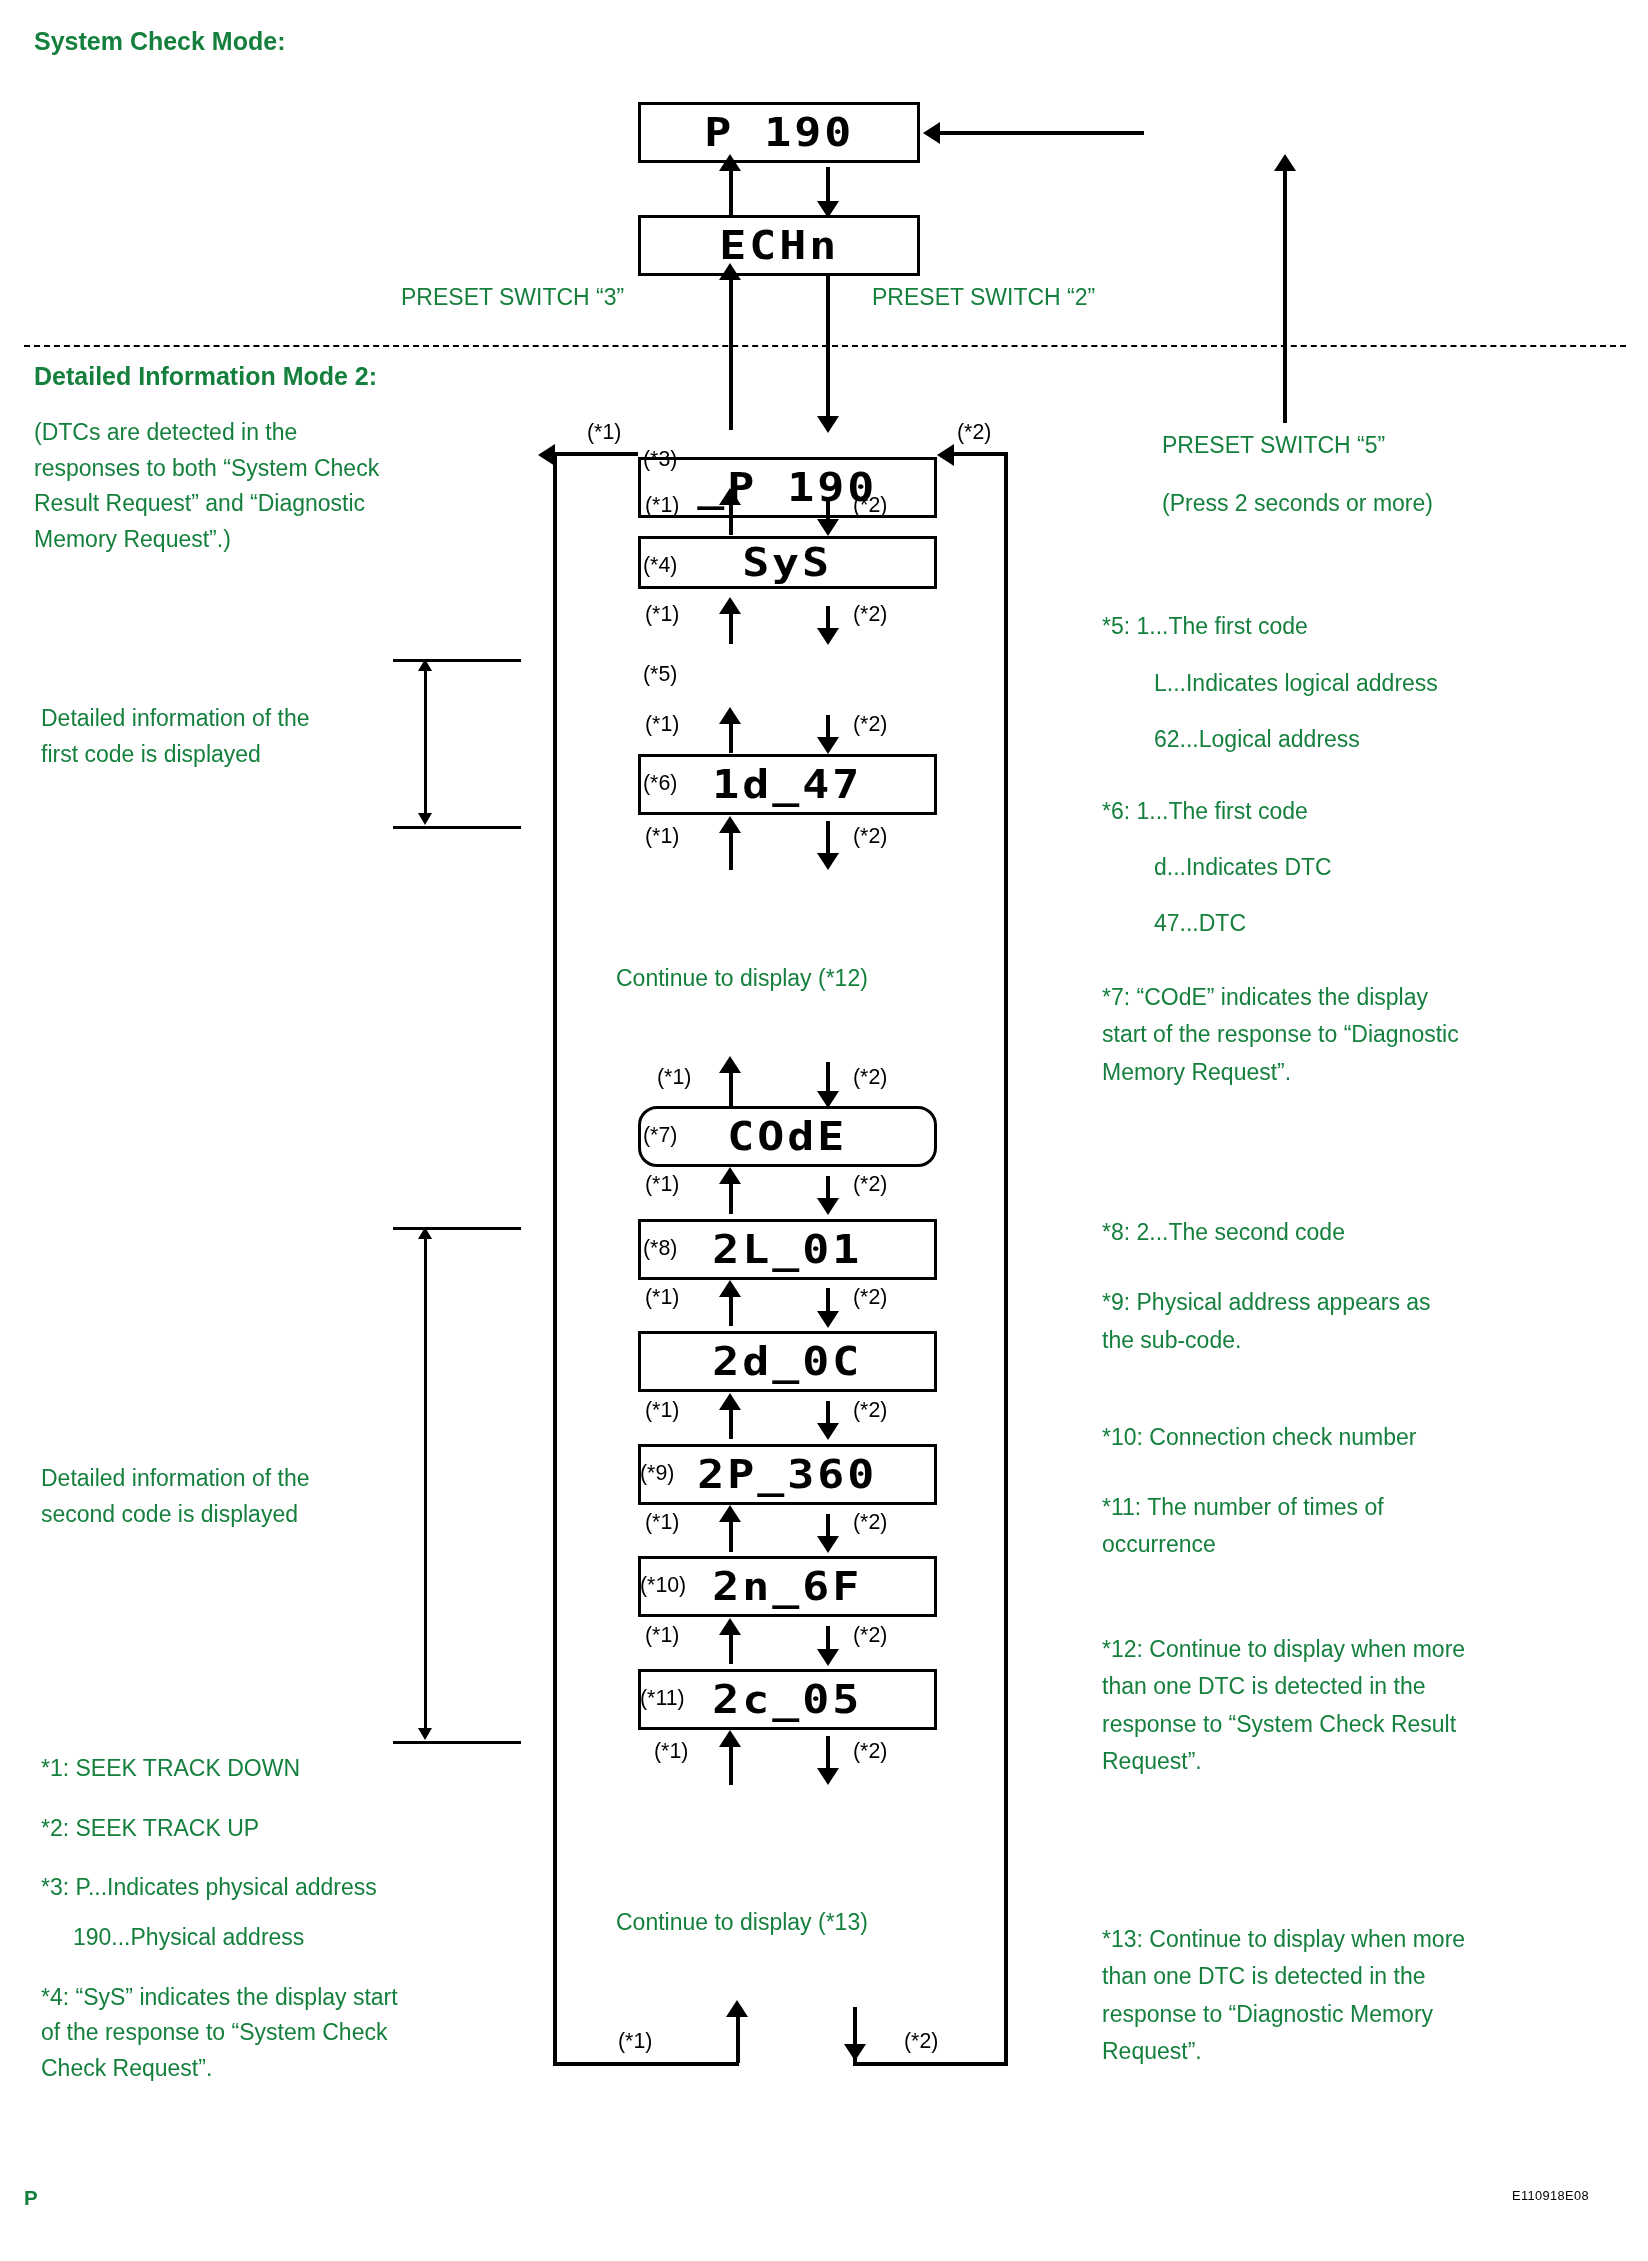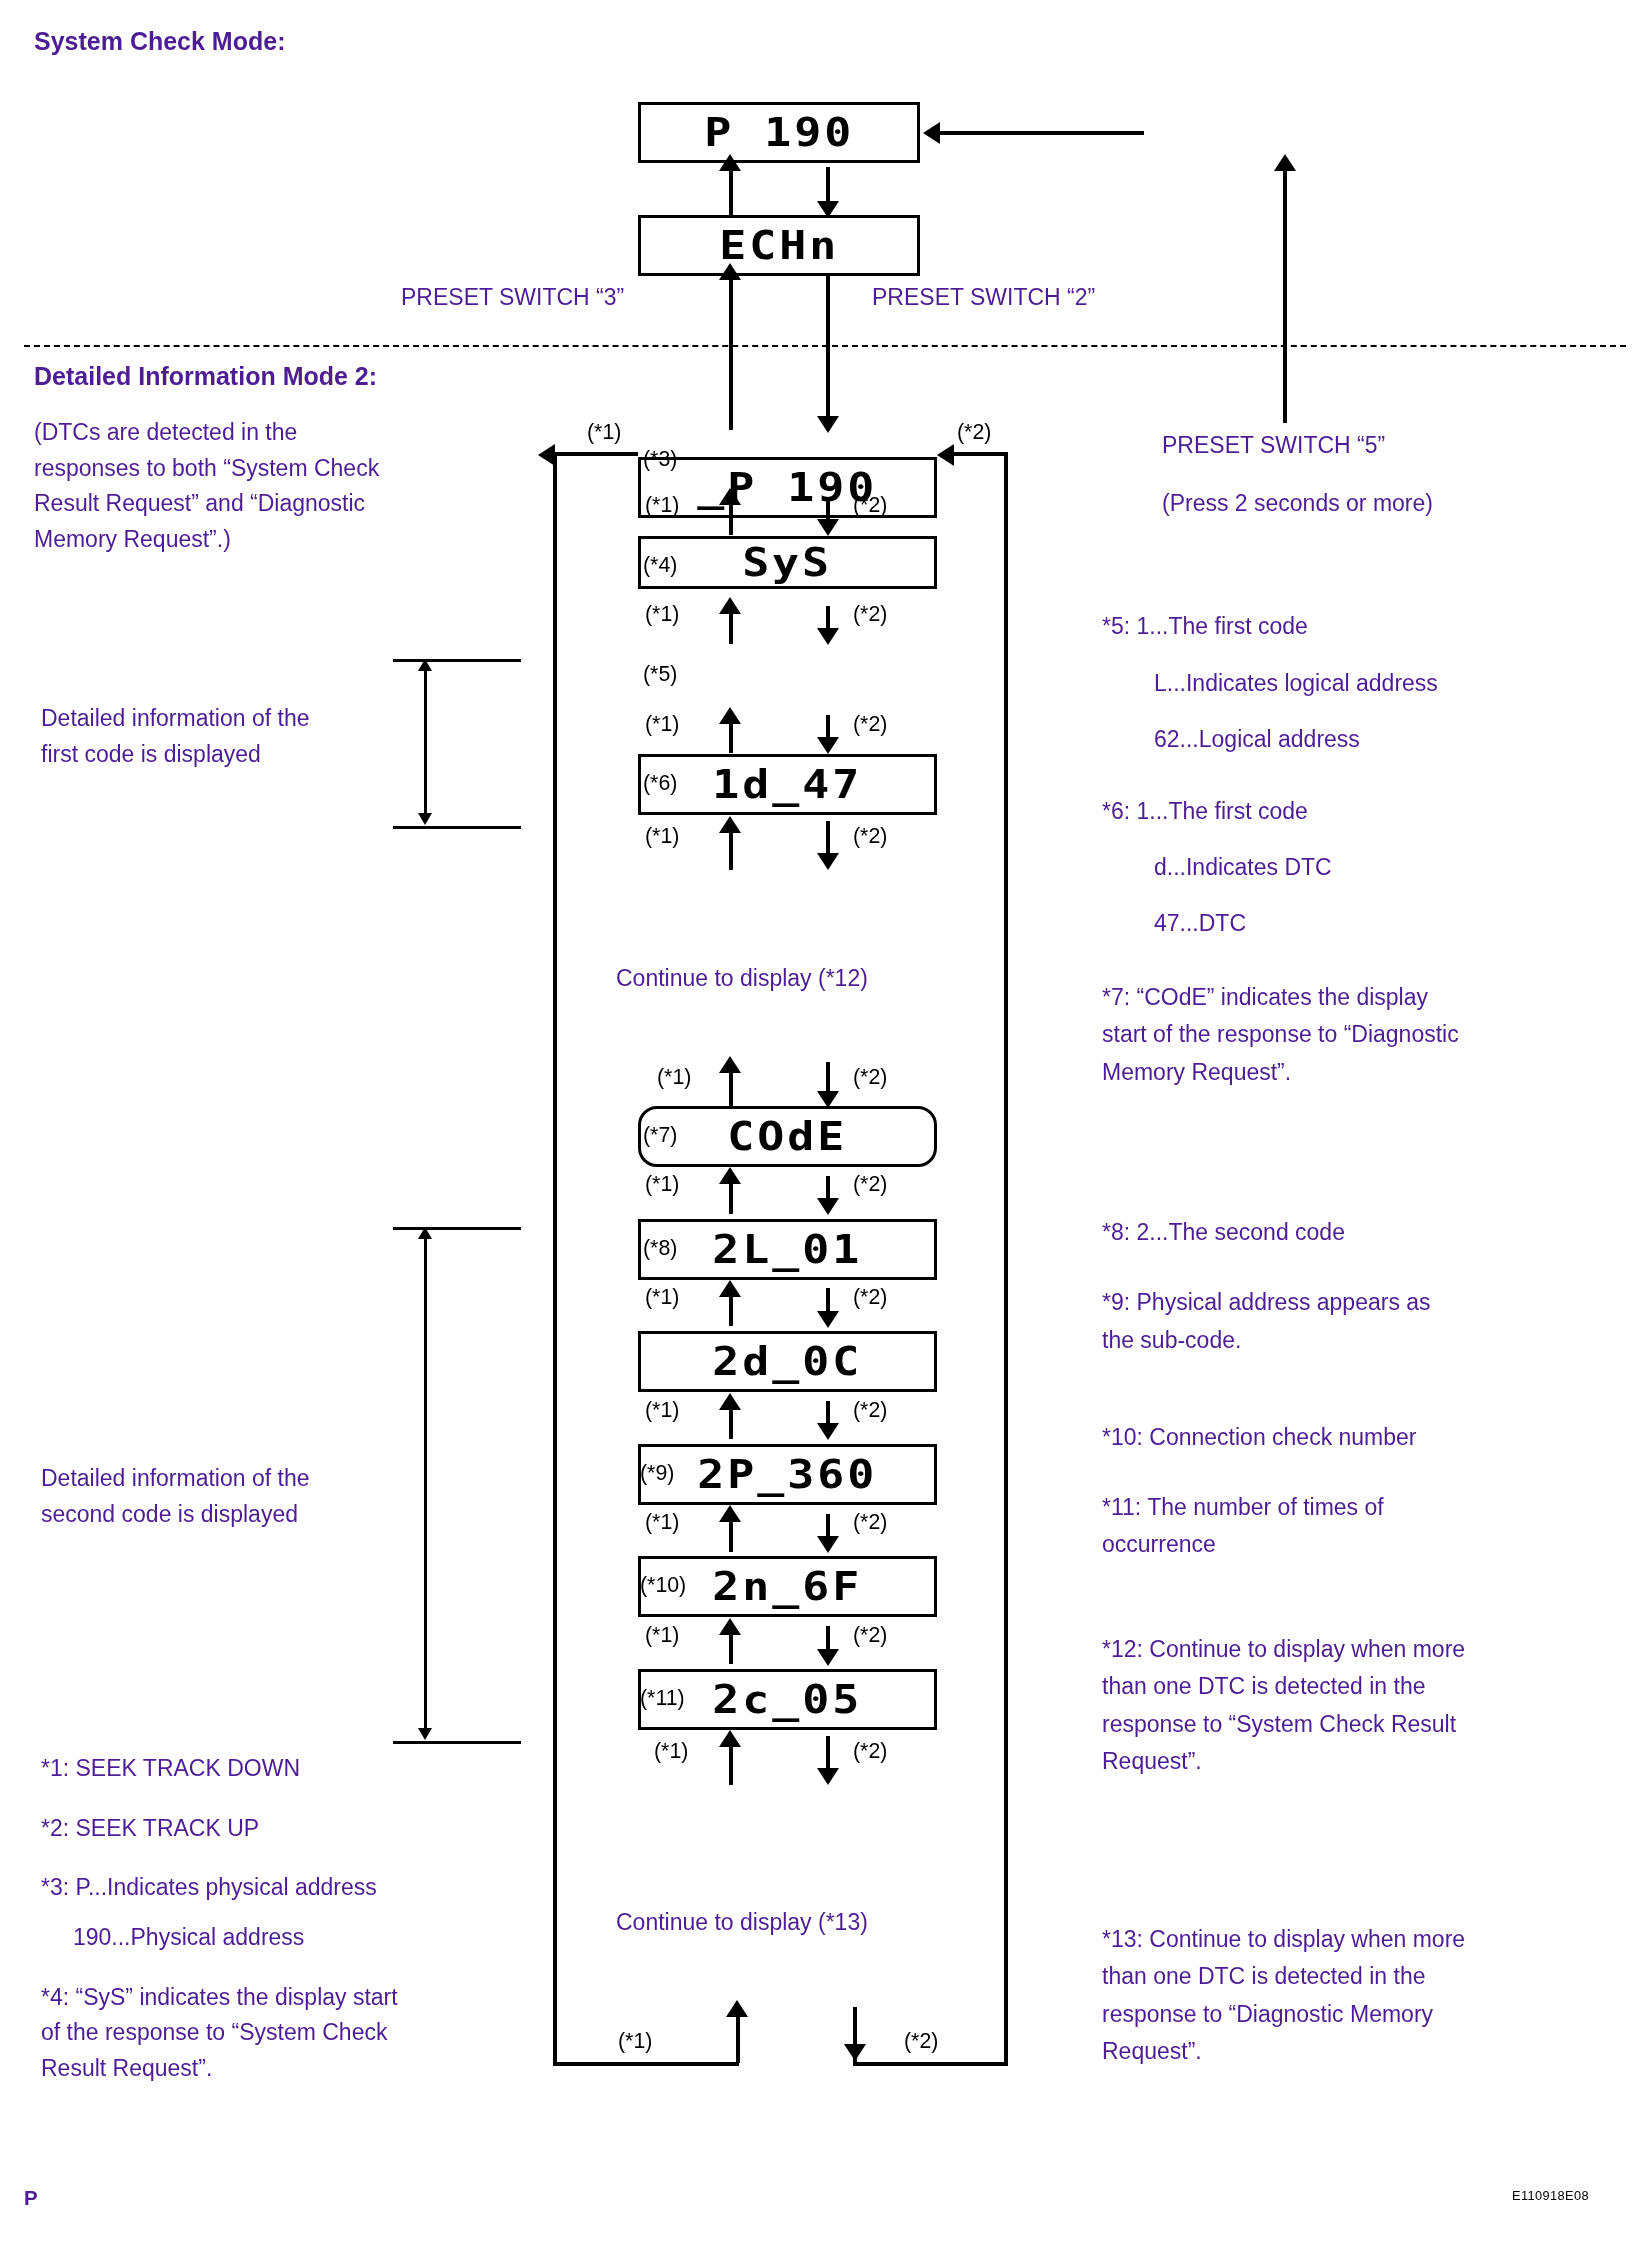--- a/index.html
+++ b/index.html
@@ -14,21 +14,21 @@
   #page {
     position: relative;
     width: 1649px;
     height: 2261px;
     overflow: hidden;
   }
   .txt {
     position: absolute;
     font-size: 23px;
     line-height: 34px;
-    color: #4c1d95;
+    color: #15803d;
     white-space: pre;
   }
   .bold {
     font-weight: bold;
   }
   .big {
     font-size: 25px;
     line-height: 38px;
   }
   
@@ -335,21 +335,21 @@
 
   <div class="txt" style="left:41px; top:1461px;">Detailed information of the</div>
   <div class="txt" style="left:41px; top:1497px;">second code is displayed</div>
 
   <div class="txt" style="left:41px; top:1751px;">*1: SEEK TRACK DOWN</div>
   <div class="txt" style="left:41px; top:1811px;">*2: SEEK TRACK UP</div>
   <div class="txt" style="left:41px; top:1870px;">*3: P...Indicates physical address</div>
   <div class="txt" style="left:41px; top:1920px;">     190...Physical address</div>
   <div class="txt" style="left:41px; top:1980px;">*4: “SyS” indicates the display start</div>
   <div class="txt" style="left:41px; top:2015px;">of the response to “System Check</div>
-  <div class="txt" style="left:41px; top:2051px;">Result Request”.</div>
+  <div class="txt" style="left:41px; top:2051px;">Check Request”.</div>
 
   <div class="txt" style="left:1102px; top:609px;">*5: 1...The first code</div>
   <div class="txt" style="left:1154px; top:666px;">L...Indicates logical address</div>
   <div class="txt" style="left:1154px; top:722px;">62...Logical address</div>
 
   <div class="txt" style="left:1102px; top:794px;">*6: 1...The first code</div>
   <div class="txt" style="left:1154px; top:850px;">d...Indicates DTC</div>
   <div class="txt" style="left:1154px; top:906px;">47...DTC</div>
 
   <div class="txt" style="left:1102px; top:980px;">*7: “COdE” indicates the display</div>

